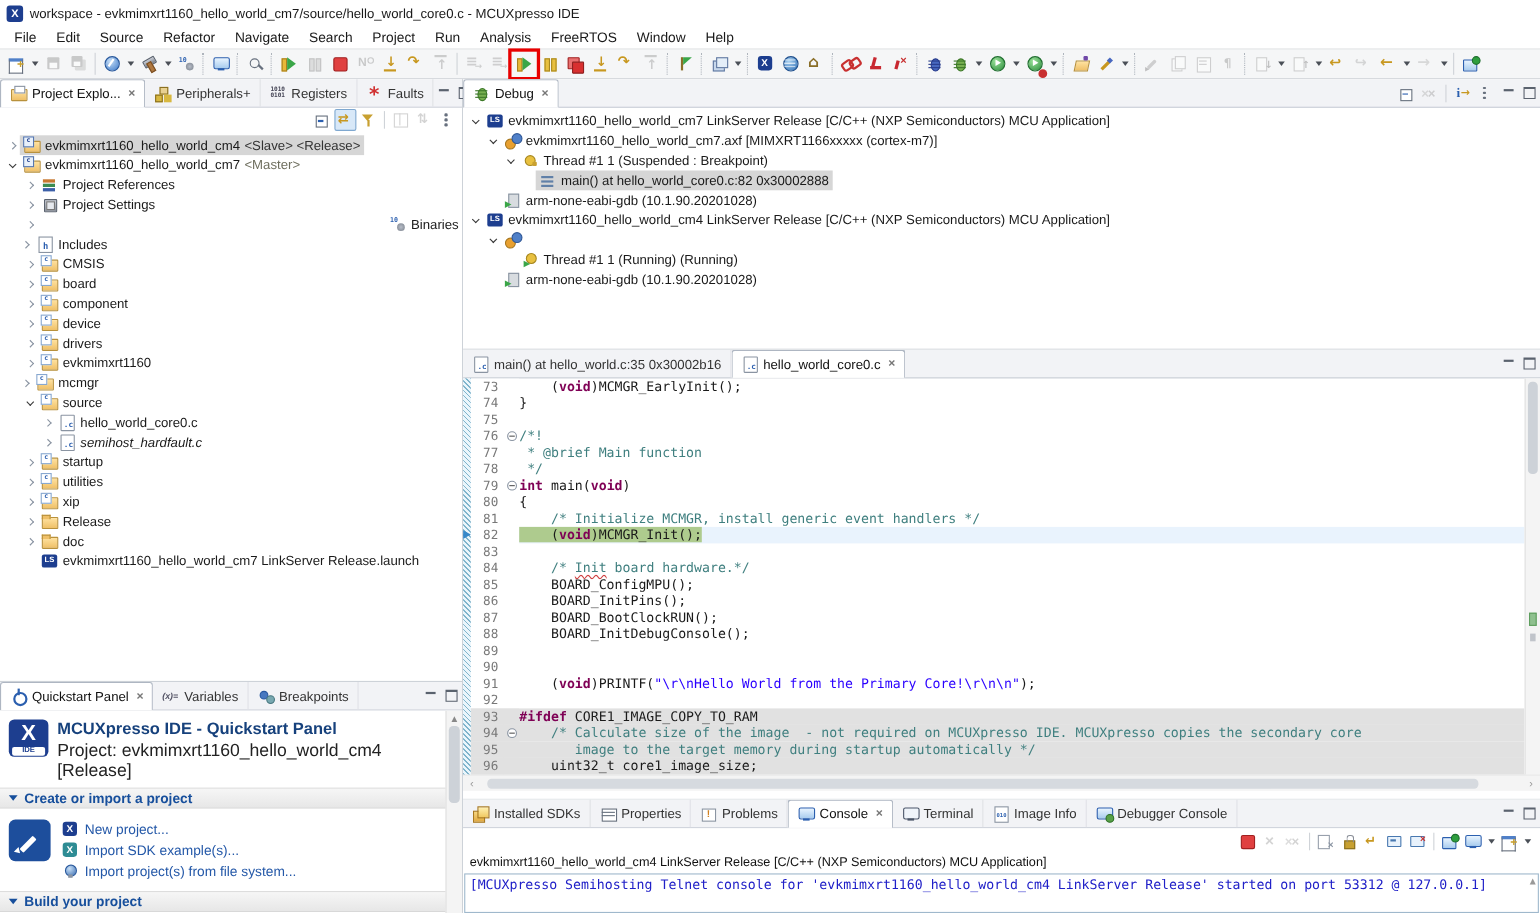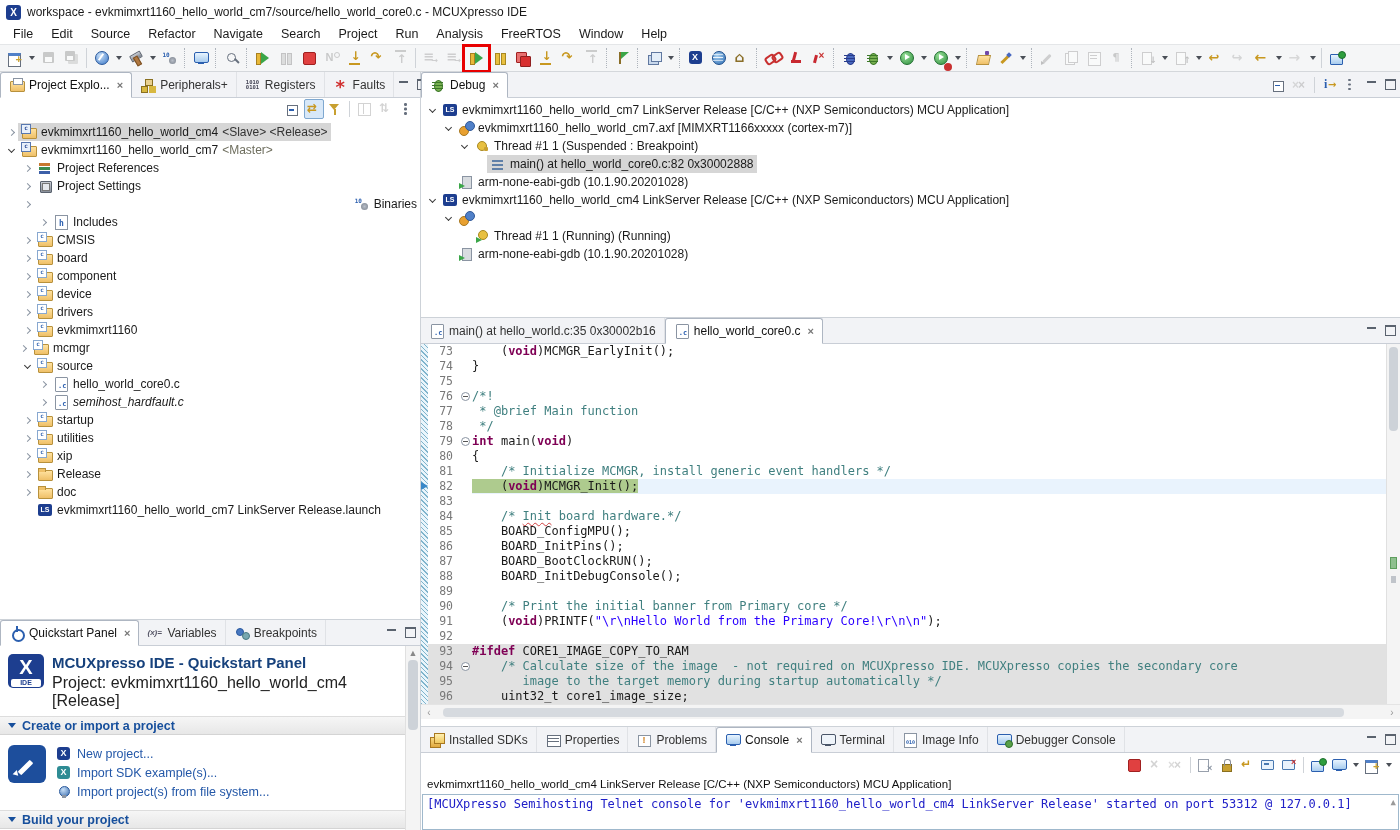--- a/index.html
+++ b/index.html
@@ -574,21 +574,21 @@
           </div>
           <div class="trow" style="padding-left: 20px; justify-content: space-between;">
             <span class="chevbox">
               <span class="chev"></span>
             </span>
             <span class="rowbody">
               <span class="ti ti-bin"></span>
               <span>Binaries</span>
             </span>
           </div>
-          <div class="trow" style="padding-left: 36px;">
+          <div class="trow" style="padding-left: 16px;">
             <span class="chevbox">
               <span class="chev"></span>
             </span>
             <span class="rowbody">
               <span class="ti ti-inc"></span>
               <span>Includes</span>
             </span>
           </div>
           <div class="trow" style="padding-left: 20px;">
             <span class="chevbox">
@@ -1006,21 +1006,21 @@
               <span class="ctext"><span>    BOARD_InitDebugConsole();</span></span>
             </div>
             <div class="crow">
               <span class="ln">89</span>
               <span class="foldc"></span>
               <span class="ctext"></span>
             </div>
             <div class="crow">
               <span class="ln">90</span>
               <span class="foldc"></span>
-              <span class="ctext"><span>    </span><span class="cm">/* Print the initial banner from Primary core */</span></span>
+              <span class="ctext"><span>    </span></span>
             </div>
             <div class="crow">
               <span class="ln">91</span>
               <span class="foldc"></span>
               <span class="ctext"><span>    (</span><span class="kw">void</span><span>)PRINTF(</span><span class="str">"\r\nHello World from the Primary Core!\r\n\n"</span><span>);</span></span>
             </div>
             <div class="crow">
               <span class="ln">92</span>
               <span class="foldc"></span>
               <span class="ctext"></span>

